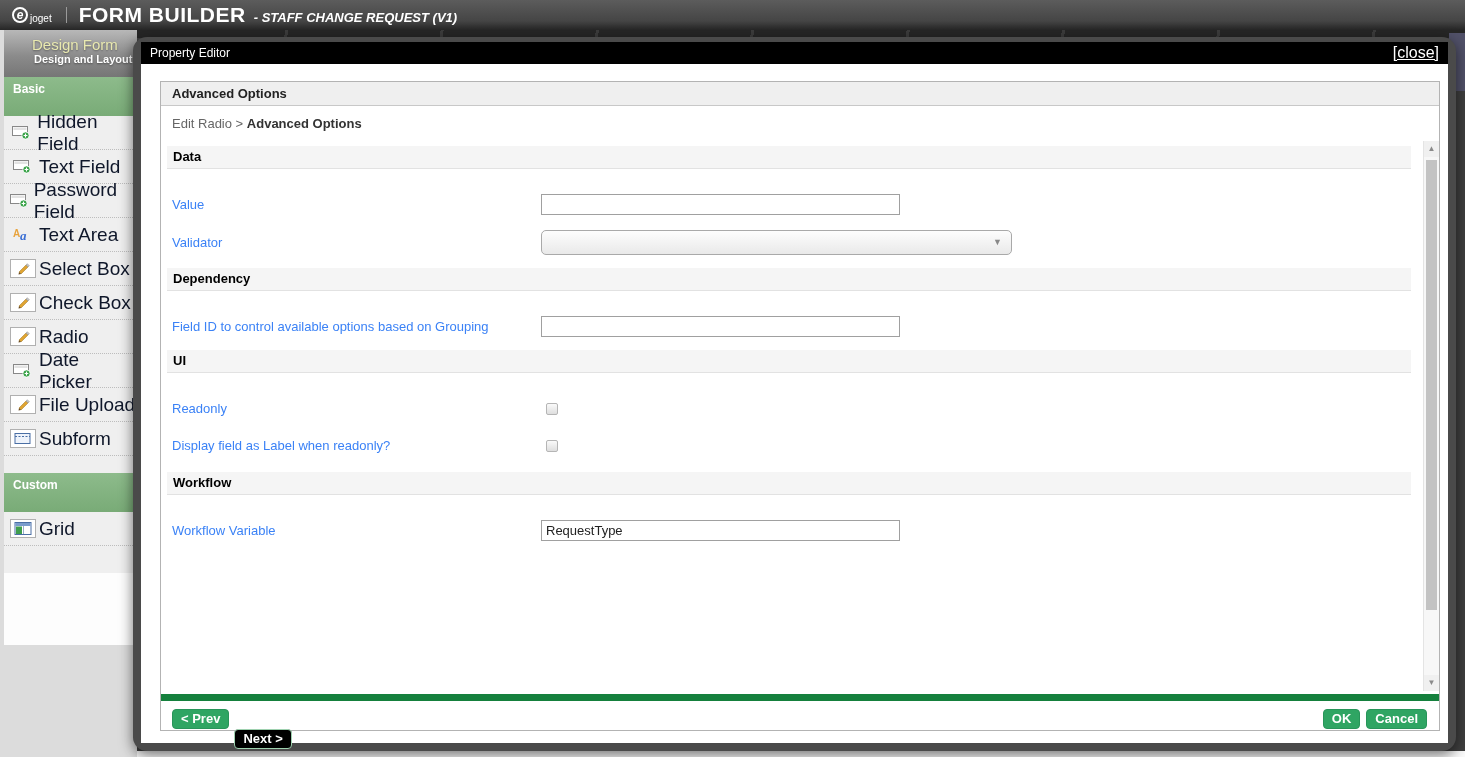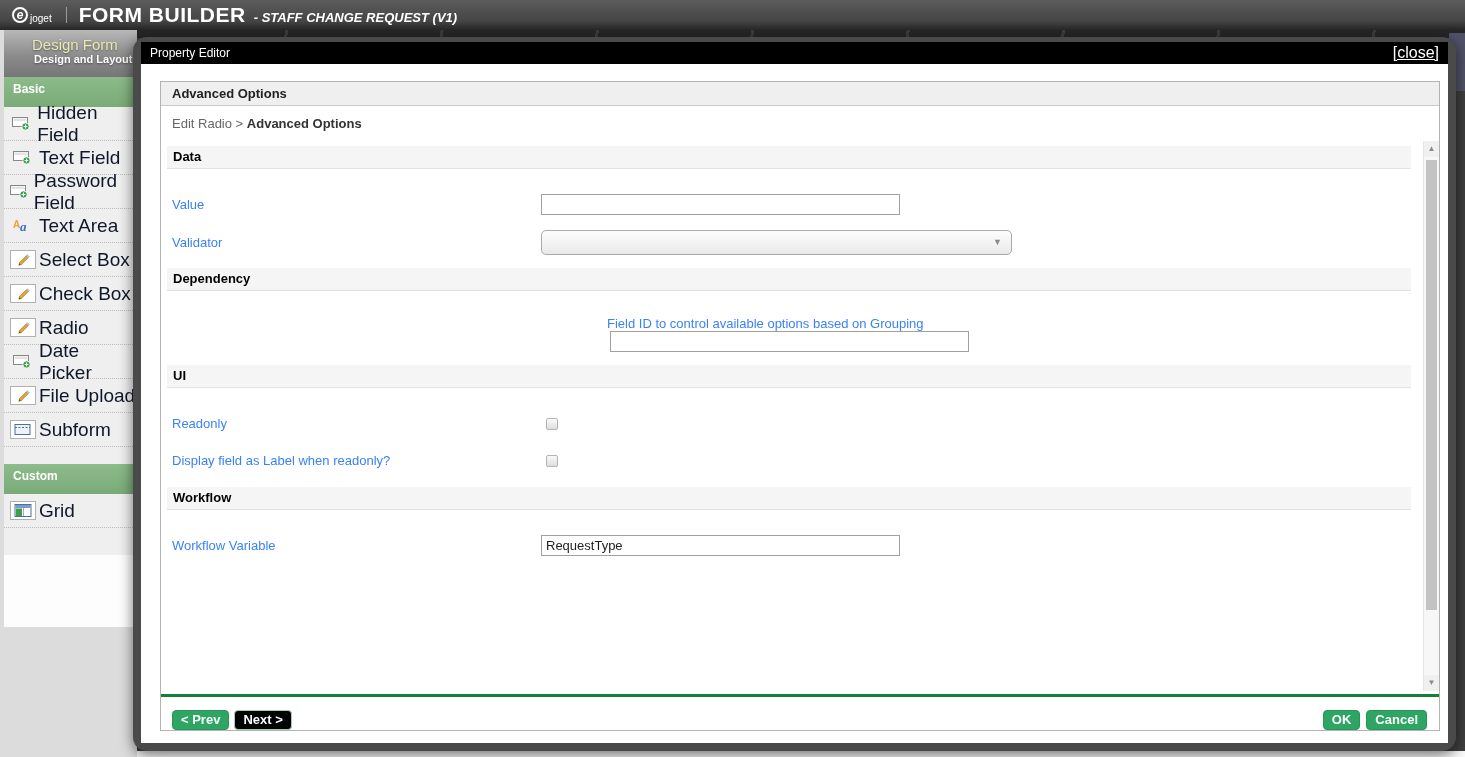--- a/index.html
+++ b/index.html
@@ -16,21 +16,21 @@
   .topbar-divider { width:1px; height:16px; background:#9a9a9a; margin:0 12px 0 14px; }
   .app-title { font-size:21px; font-weight:bold; letter-spacing:0.5px; }
   .app-subtitle { font-size:13px; font-weight:bold; font-style:italic; margin-left:8px; margin-top:4px; }
 
   
   .sidebar { position:absolute; left:4px; top:30px; width:133px; height:727px; z-index:4; }
   .sidebar-head { height:47px; background:linear-gradient(#b8b8b8, #8b8b8b 55%, #767676); padding-top:6px; }
   .sidebar-title { font-size:15px; color:#e9e9b0; margin-left:28px; text-shadow:0 1px 2px rgba(0,0,0,.4); }
   .sidebar-subtitle { font-size:11px; font-weight:bold; color:#fff; margin-left:30px; text-shadow:0 1px 2px rgba(0,0,0,.4); }
   .palette { background:#efefef; }
-  .palette-header { height:30px; background:linear-gradient(#8dbb8b, #79ab77); color:#fff;
+  .palette-header { height:39px; background:linear-gradient(#8dbb8b, #79ab77); color:#fff;
     font-size:12px; font-weight:bold; line-height:25px; padding-left:9px; }
   .palette-item { height:34px; display:flex; align-items:center; padding-left:6px;
     border-bottom:1px dotted #bdbdbd; background:#efefef; cursor:move; }
   .palette-item .icon { width:26px; display:flex; align-items:center; justify-content:center; margin-right:3px; }
   .icon-box { width:23px; height:19px; background:#fff; border:1px solid #b0b0b0;
     display:flex; align-items:center; justify-content:center; }
   .palette-item .label { font-size:19px; color:#0f172a; }
   .palette-gap { height:17px; background:#efefef; }
   .palette-tail { height:27px; background:#efefef; }
   .below-white { height:72px; background:#fdfdfd; }
@@ -66,38 +66,38 @@
   .txt-input { width:359px; height:21px; border:1px solid #a0a0a0; font-size:13px;
     padding:1px 4px; font-family:"Liberation Sans", sans-serif; color:#222; background:#fff; }
   .sel { width:471px; height:25px; border:1px solid #a9a9a9; border-radius:5px;
     background:linear-gradient(#fdfdfd, #e9e9e9); position:relative; cursor:pointer; }
   .sel .arrow { position:absolute; right:9px; top:7px; font-size:9px; color:#888; line-height:9px; }
   .checkbox { width:12px; height:12px; border:1px solid #b5b5b5; border-radius:2px;
     background:linear-gradient(#fafafa, #dedede); margin-left:5px; cursor:pointer; }
   .r-value { margin-top:25px; }
   .r-validator { margin-top:15px; }
   .sb-dep { margin-top:13px; }
-  .r-fieldid { margin-top:25px;flex-direction:column; }
+  .r-fieldid { margin-top:25px; }
   .sb-ui { margin-top:13px; }
   .r-readonly { margin-top:28px; }
   .r-display { margin-top:22px; }
   .sb-wf { margin-top:19px; }
   .r-wfvar { margin-top:25px; }
 
   
   .sb-track { position:absolute; right:0; top:59px; bottom:39px; width:16px;
     background:#f7f7f7; border-left:1px solid #e4e4e4; }
   .sb-btn { position:absolute; left:0; width:100%; height:16px; background:#f0f0f0;
     color:#8a8a8a; font-size:8px; text-align:center; line-height:16px; cursor:pointer; }
   .sb-up { top:0; } .sb-down { bottom:0; }
   .sb-thumb { position:absolute; left:2px; right:2px; top:19px; height:450px; background:#c3c3c3; cursor:grab; }
 
   
   .btn-row { position:absolute; left:0; right:0; bottom:0; height:36px; background:#fff;
-    border-top:3px solid #15803d; display:flex; align-items:flex-end; padding:8px 12px 0 11px; }
+    border-top:7px solid #15803d; display:flex; align-items:flex-start; padding:8px 12px 0 11px; }
   .btn { display:inline-block; background:#2fa563; border:1px solid #28955a; color:#fff;
     font-size:13px; font-weight:bold; padding:1px 8px 2px 8px; border-radius:4px; cursor:pointer;
     font-family:"Liberation Sans", sans-serif; }
   .btn + .btn { margin-left:5px; }
   .btn.disabled { background:#000000; border-color:#9ed1af; cursor:default;margin-top:20px; }
   .btn-spacer { flex:1; }
 </style>
 </head>
 <body>
 

